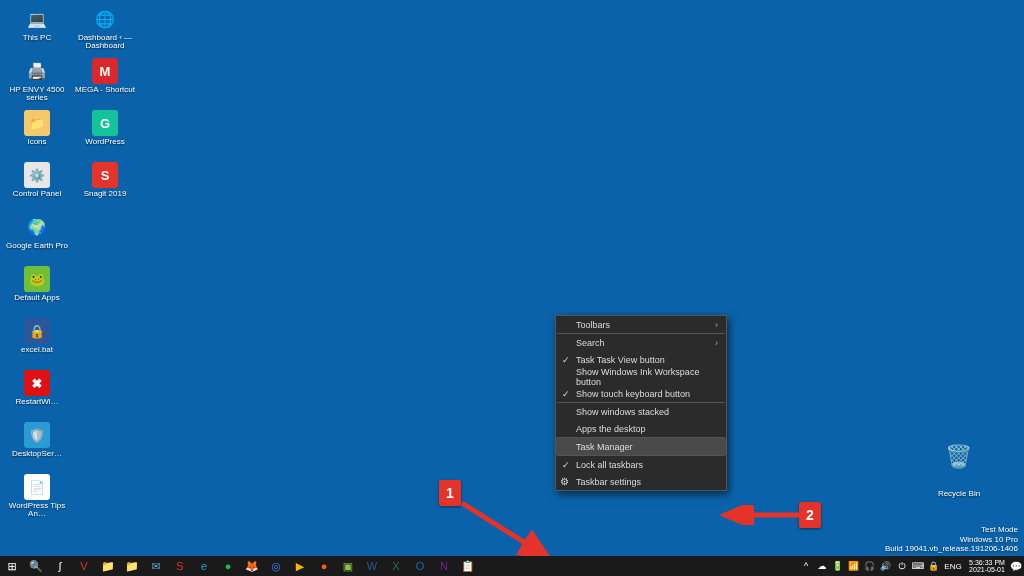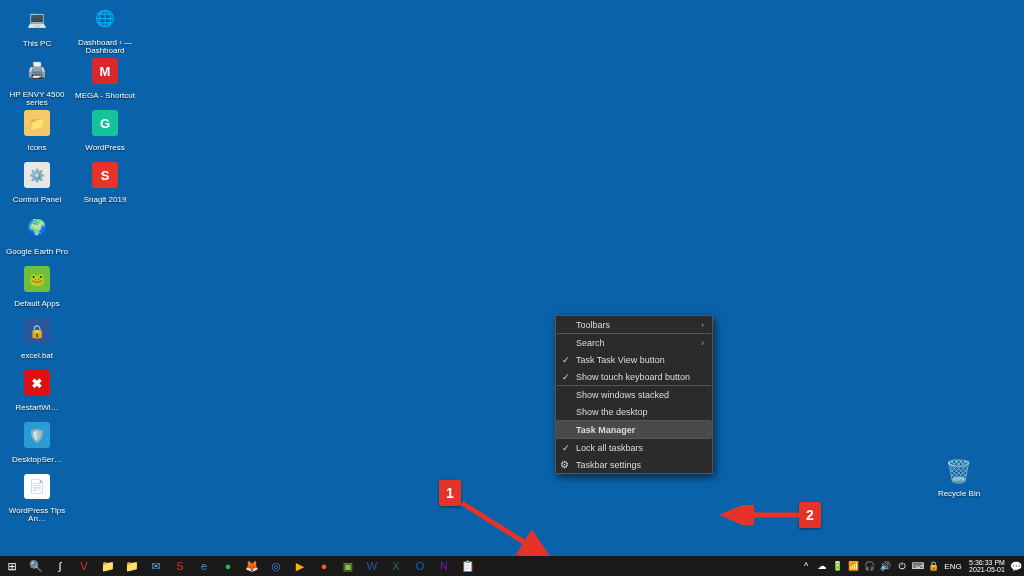--- a/index.html
+++ b/index.html
@@ -3,43 +3,43 @@
 <meta charset="utf-8">
 <style>
   * { margin:0; padding:0; box-sizing:border-box; font-family:"Segoe UI",Arial,sans-serif; }
   html,body { width:1024px; height:576px; overflow:hidden; }
   .desktop { position:relative; width:1024px; height:576px; background:#0a63aa; }
 
   
   .icon-grid { position:absolute; top:4px; left:4px; display:grid; grid-template-columns:repeat(2,66px); grid-auto-rows:50px; column-gap:2px; row-gap:2px; }
   .dicon { width:66px; height:50px; display:flex; flex-direction:column; align-items:center; justify-content:flex-start; cursor:pointer; }
   .dicon .glyph { width:26px; height:26px; margin-top:2px; display:flex; align-items:center; justify-content:center; font-size:16px; border-radius:3px;}
-  .dicon .lbl { color:#fff; font-size:8px; text-align:center; line-height:1.0; margin-top:8px; text-shadow:0 1px 2px rgba(0,0,0,.7); max-width:64px; overflow:hidden; }
+  .dicon .lbl { color:#fff; font-size:8px; text-align:center; line-height:1.0; margin-top:2px; text-shadow:0 1px 2px rgba(0,0,0,.7); max-width:64px; overflow:hidden; }
 
   .recycle { position:absolute; right:32px; bottom:78px; width:66px; text-align:center; cursor:pointer;}
   .recycle .glyph { width:30px; height:30px; margin:0 auto; display:flex; align-items:center; justify-content:center; font-size:22px; }
-  .recycle .lbl { color:#fff; font-size:8px; text-shadow:0 1px 2px rgba(0,0,0,.7); margin-top:2px; }
+  .recycle .lbl { color:#fff; font-size:8px; text-shadow:0 1px 2px rgba(0,0,0,.7); margin-top:17px; }
 
   
   .watermark { position:absolute; right:6px; bottom:22px; text-align:right; color:#fff; font-size:8px; line-height:1.2; text-shadow:0 1px 2px rgba(0,0,0,.5); }
 
   
   .taskbar { position:absolute; left:0; right:0; bottom:0; height:20px; background:#1a1a1a; display:flex; align-items:center; }
   .taskbar .tbicon { width:24px; height:20px; display:flex; align-items:center; justify-content:center; font-size:11px; color:#fff; cursor:pointer; }
   .taskbar .sep { flex:1; }
   .tray { display:flex; align-items:center; height:20px; }
   .tray .ticon { width:16px; height:20px; display:flex; align-items:center; justify-content:center; font-size:9px; color:#fff; cursor:pointer; }
   .tray .lang { width:22px; font-size:8px; color:#fff; text-align:center; }
   .tray .clock { width:46px; color:#fff; font-size:7px; text-align:center; line-height:1.0; }
   .tray .end { width:14px; font-size:10px; color:#fff; text-align:center; }
 
   
-  .ctxmenu { position:absolute; left:555px; top:315px; width:158px; background:#2b2b2b; color:#dcdcdc; font-size:9px; border:1px solid #555; box-shadow:2px 3px 8px rgba(0,0,0,.6); }
+  .ctxmenu { position:absolute; left:555px; top:315px; width:172px; background:#2b2b2b; color:#dcdcdc; font-size:9px; border:1px solid #555; box-shadow:2px 3px 8px rgba(0,0,0,.6); }
   .ctxmenu .mi { height:17px; display:flex; align-items:center; padding:0 8px 0 20px; position:relative; cursor:pointer; }
-  .ctxmenu .mi.hover { background:#4a4a4a;font-weight:bold; }
+  .ctxmenu .mi.hover { background:#4a4a4a; }
   .ctxmenu .mi .chk { position:absolute; left:6px; font-size:9px; }
   .ctxmenu .mi .arrow { position:absolute; right:8px; font-size:9px; color:#aaa;}
   .ctxmenu .mi .gear { position:absolute; left:4px; font-size:10px; }
   .ctxmenu hr { border:none; border-top:1px solid #555; margin:0 1px; }
 
   
   .callout { position:absolute; width:22px; height:26px; background:#e5332a; color:#fff; font-size:14px; font-weight:bold; display:flex; align-items:center; justify-content:center; border-radius:2px; box-shadow:0 1px 3px rgba(0,0,0,.5); }
   .arrowSVG { position:absolute; pointer-events:none; }
 </style>
 </head>
@@ -104,45 +104,53 @@
         <div class="glyph" style="background: rgb(229, 51, 42); color: rgb(255, 255, 255); font-weight: bold; font-size: 13px;">S</div>
         <div class="lbl">Snagit 2019</div>
       </div>
     </div>
 
   <div class="recycle">
     <div class="glyph">🗑️</div>
     <div class="lbl">Recycle Bin</div>
   </div>
 
+  <div class="watermark">
+    <div>Test Mode</div>
+    <div>Windows 10 Pro</div>
+    <div>Build 19041.vb_release.191206-1406</div>
+  </div>
 
   <div class="ctxmenu" id="ctxMenu">
       <div class="mi">
         <span>Toolbars</span>
         <span class="arrow">›</span>
       </div>
       <hr>
       <div class="mi">
         <span>Search</span>
         <span class="arrow">›</span>
       </div>
       <div class="mi">
         <span class="chk">✓</span>
         <span>Task Task View button</span>
       </div>
       <div class="mi">
+        <span>Show Windows Ink Workspace button</span>
+      </div>
+      <div class="mi">
         <span class="chk">✓</span>
         <span>Show touch keyboard button</span>
       </div>
       <hr>
       <div class="mi">
         <span>Show windows stacked</span>
       </div>
       <div class="mi">
-        <span>Show the desktop</span>
+        <span>Apps the desktop</span>
       </div>
       <hr>
       <div class="mi hover">
         <span>Task Manager</span>
       </div>
       <hr>
       <div class="mi">
         <span class="chk">✓</span>
         <span>Lock all taskbars</span>
       </div>

